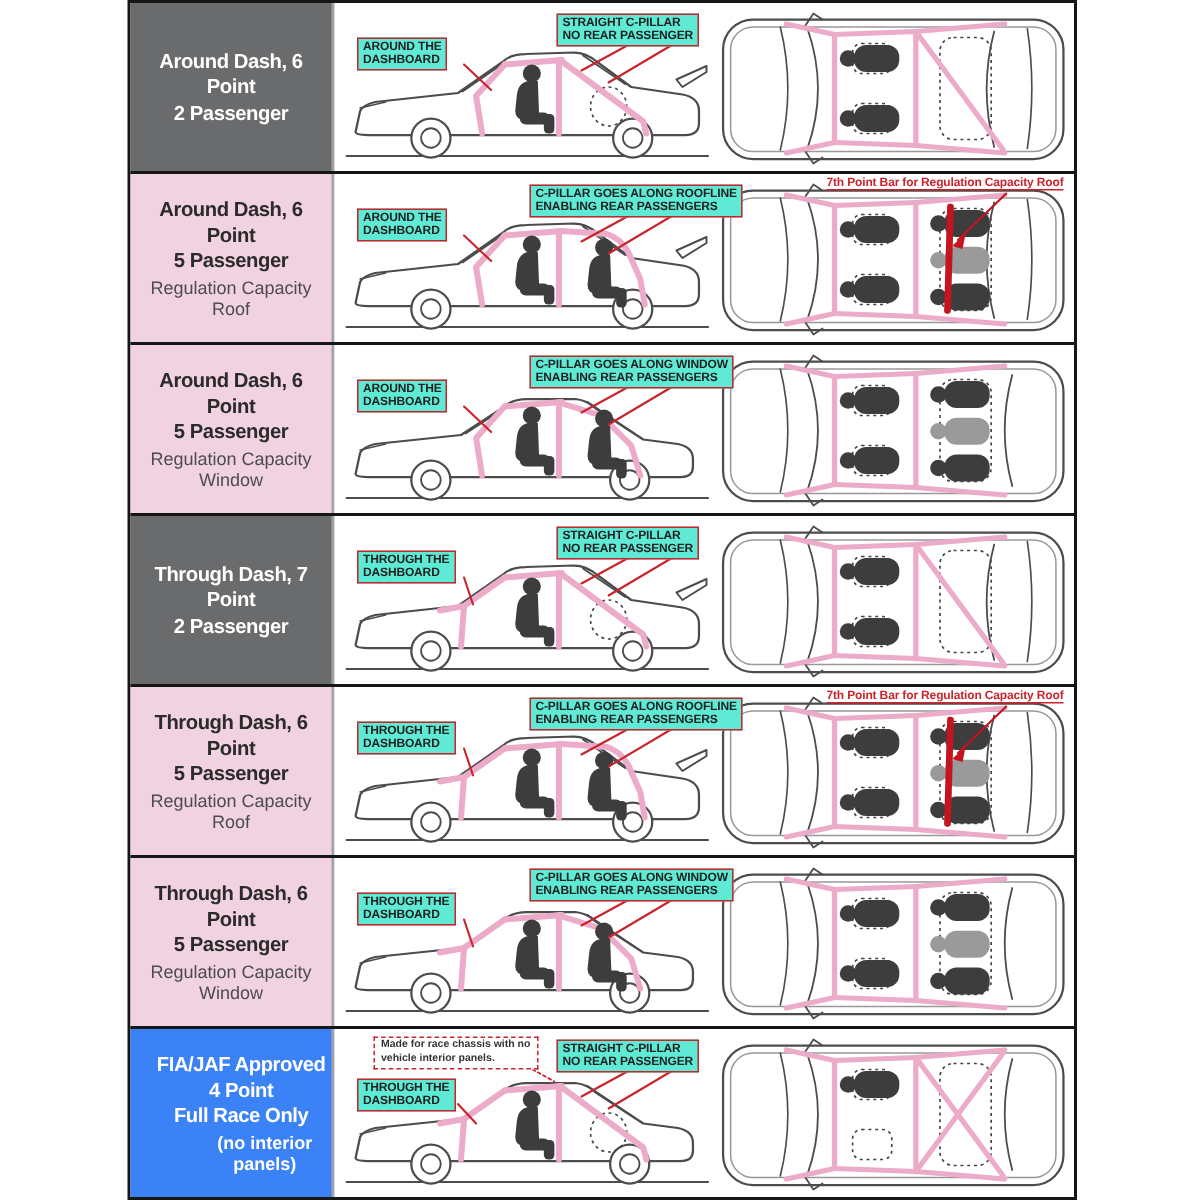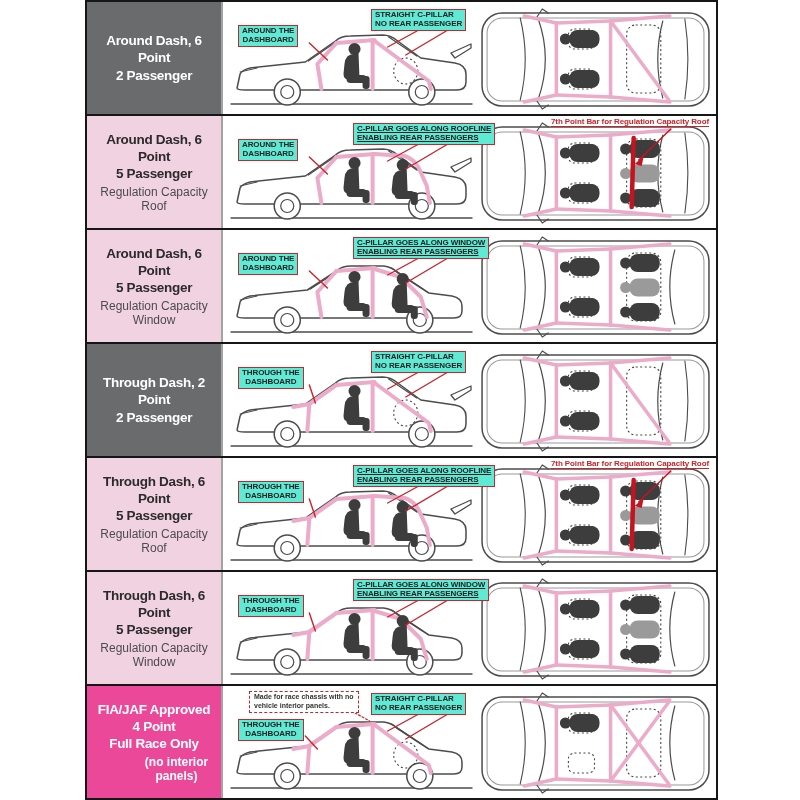--- a/index.html
+++ b/index.html
@@ -13,24 +13,24 @@
               display:flex;flex-direction:column;justify-content:center;align-items:center;
               text-align:center;padding:0 4px;}
   .title-line{font-weight:bold;font-size:13.5px;line-height:1.28;letter-spacing:-0.3px;}
   .sub{font-size:12px;line-height:1.2;margin-top:2px;}
   .row.gray .sub{font-weight:bold;}
   .diagram-cell{flex:1;position:relative;background:#ffffff;overflow:hidden;}
   svg.diag{position:absolute;left:0;top:0;width:100%;height:100%;display:block;}
   .callout{position:absolute;background:#5eead4;border:1.5px solid #c9242b;color:#222222;
            font-weight:bold;font-size:8px;line-height:1.12;padding:1px 3px;white-space:nowrap;
            z-index:2;letter-spacing:-0.1px;}
-  .callout-dash{left:15px;top:23px;text-align:center;}
+  .callout-dash{left:15px;top:23px;}
   .callout-dash.low{top:33px;}
   .callout-cpillar{left:148px;top:7px;}
-  .callout-cpillar.wide{left:130px;text-decoration:underline;}
+  .callout-cpillar.wide{left:130px;}
   .top-note{position:absolute;right:7px;top:1px;color:#c9242b;font-weight:bold;font-size:8px;
             border-bottom:1.2px solid #c9242b;z-index:2;letter-spacing:-0.1px;white-space:nowrap;}
   .race-note{position:absolute;left:26px;top:5px;border:1.2px dashed #c9242b;color:#333333;
              font-weight:bold;font-size:7px;line-height:1.25;padding:1px 4px;z-index:2;background:#fff;}
 </style>
 </head>
 <body>
 
 <div class="page">
   <div class="table" id="table">
@@ -255,21 +255,21 @@
             <div>C-PILLAR GOES ALONG WINDOW</div>
             <div>ENABLING REAR PASSENGERS</div>
           </div>
 
     </div>
   </div>
 
   <div class="row gray">
     <div class="label-cell" style="background: rgb(106, 107, 109); color: rgb(255, 255, 255);">
       <div class="title">
-            <div class="title-line">Through Dash, 2 Point</div>
+            <div class="title-line">Through Dash, 7 Point</div>
             <div class="title-line">2 Passenger</div>
           </div>
 
     </div>
     <div class="diagram-cell">
       <svg class="diag" viewBox="0 0 491 112" preserveAspectRatio="none">
             <path d="M8,102 L248,102" fill="none" stroke="#4c4c4c" stroke-width="1.4" stroke-linecap="round" stroke-linejoin="round"></path>
             <path d="M14,86 L17,72 Q19,68 27,66 L82,60 L112,39 Q117,34 127,34 L159,33 Q167,33 174,39 L197,56 L231,61 Q242,63 242,72 L242,80 Q242,88 233,88 L22,88 Q14,88 14,86 Z" fill="#fff" stroke="#4c4c4c" stroke-width="1.5" stroke-linecap="round" stroke-linejoin="round"></path>
             <path d="M227,51 L247,42 L247,46 L231,56 Z" fill="#fff" stroke="#4c4c4c" stroke-width="1.3" stroke-linecap="round" stroke-linejoin="round"></path>
             <path d="M85,59 L111,41" fill="none" stroke="#4c4c4c" stroke-width="1.2" stroke-linecap="round" stroke-linejoin="round"></path>
@@ -481,21 +481,21 @@
           </div>
       <div class="callout callout-cpillar wide">
             <div>C-PILLAR GOES ALONG WINDOW</div>
             <div>ENABLING REAR PASSENGERS</div>
           </div>
 
     </div>
   </div>
 
   <div class="row gray">
-    <div class="label-cell" style="background: #ec4899; color: rgb(255, 255, 255);">
+    <div class="label-cell" style="background: #3b82f6; color: rgb(255, 255, 255); align-items: flex-end;">
       <div class="title">
             <div class="title-line">FIA/JAF Approved</div>
             <div class="title-line">4 Point</div>
             <div class="title-line">Full Race Only</div>
           </div>
       <div class="sub" style="color: rgb(255, 255, 255); padding-left: 45px;">(no interior panels)</div>
     </div>
     <div class="diagram-cell">
       <svg class="diag" viewBox="0 0 491 112" preserveAspectRatio="none">
             <path d="M8,102 L248,102" fill="none" stroke="#4c4c4c" stroke-width="1.4" stroke-linecap="round" stroke-linejoin="round"></path>

